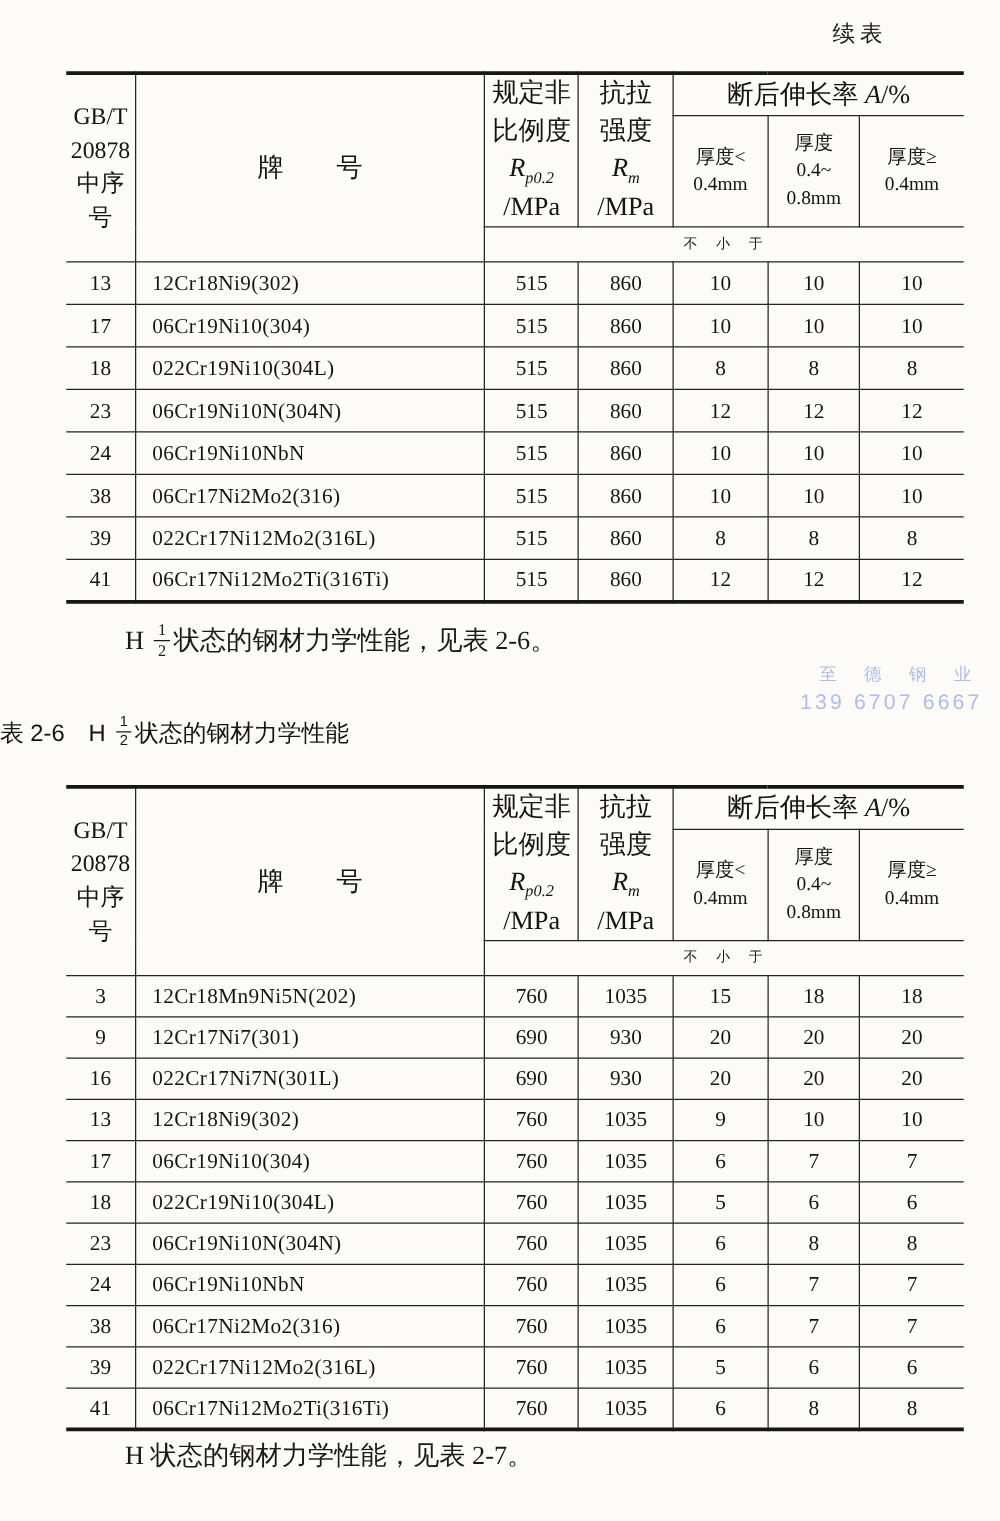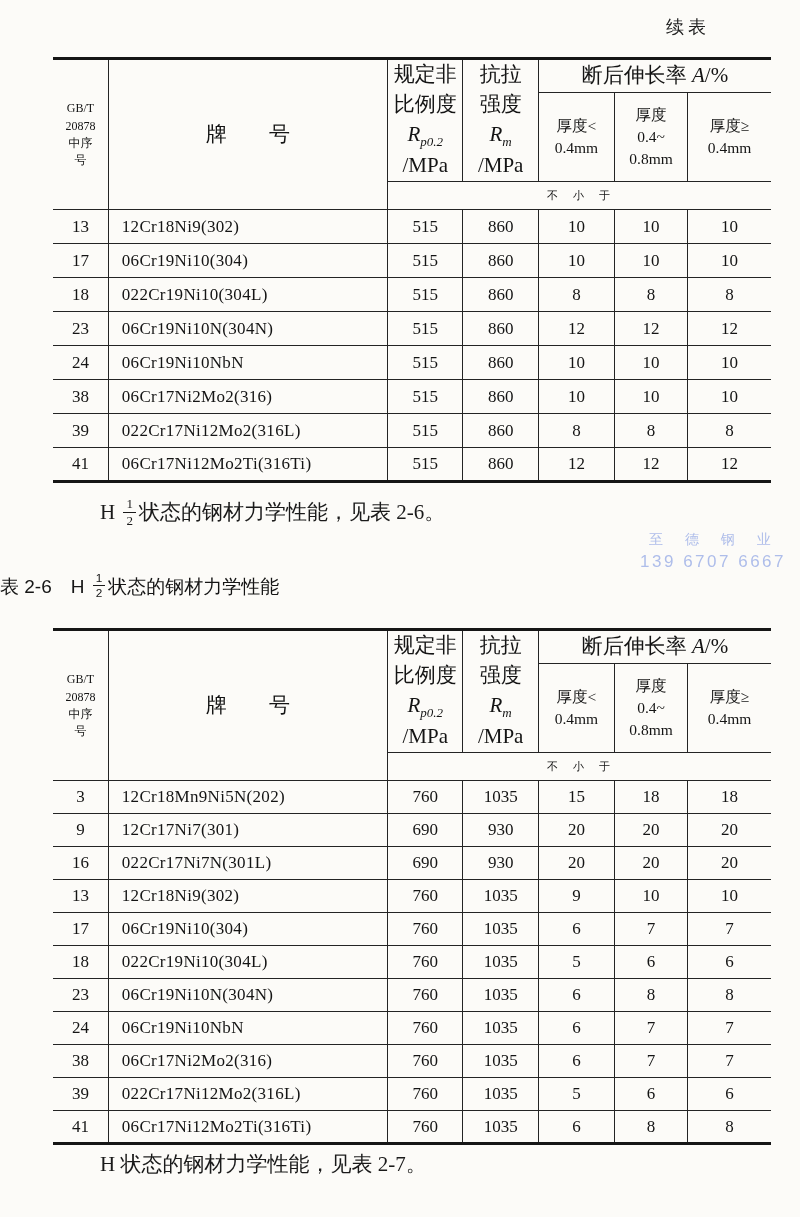--- a/index.html
+++ b/index.html
@@ -28,21 +28,21 @@
   table.steel-table td:last-child  { border-right:none; }
   tr.hr1   { height:32px; }
   tr.hr2   { height:85px; }
   tr.hrmin { height:28px; }
   #table1 tbody tr { height:34px; }
   #table2 tbody tr { height:33px; }
   .hc { text-align:center; font-size:21px; line-height:1.4; }
   .hl { display:block; line-height:1.42; }
   .hc i { font-style:italic; font-family:"Liberation Serif","DejaVu Serif",serif; }
   .hc sub { font-size:0.62em;font-style:italic; }
-  .serialh { font-size:12px; line-height:1.45; }
+  .serialh { font-size:19px; line-height:1.45; }
   .thick { font-size:15.5px; line-height:1.35; }
   .minlbl { letter-spacing:2px; font-size:11px; }
   .c-serial { text-align:center;margin-top:24px; }
   .c-brand  { text-align:left; padding-left:13px !important; letter-spacing:0.3px; }
   .c-num    { text-align:center; }
   
   .para { position:absolute; font-size:21px; color:#1a1a1a; white-space:nowrap; }
   .para1 { top:498px; left:100px; }
   .para2 { top:1150px; left:100px; }
   .caption {
@@ -51,21 +51,21 @@
     font-weight:normal; font-size:19px; color:#151515;
   }
   .frac {
     display:inline-flex; flex-direction:column; align-items:center;
     vertical-align:middle; line-height:1.05; font-size:0.62em;
     margin:0 3px; position:relative; top:-2px;
   }
   .frac .num { border-bottom:1.5px solid #1a1a1a; padding:0 3px 1px; }
   .frac .den { padding-top:1px; }
   .watermark {
-    position:absolute; top:531px; right:14px; text-align:left;
+    position:absolute; top:531px; right:14px; text-align:right;
     font-family:"Liberation Sans","DejaVu Sans",sans-serif;
     color:#aebdea; user-select:none;
   }
   .wm1 { font-size:14px; letter-spacing:9px; margin-bottom:3px; padding-left:9px; }
   .wm2 { font-size:17px; letter-spacing:2.5px; }
 </style>
 </head>
 <body>
 
 <div class="page">

